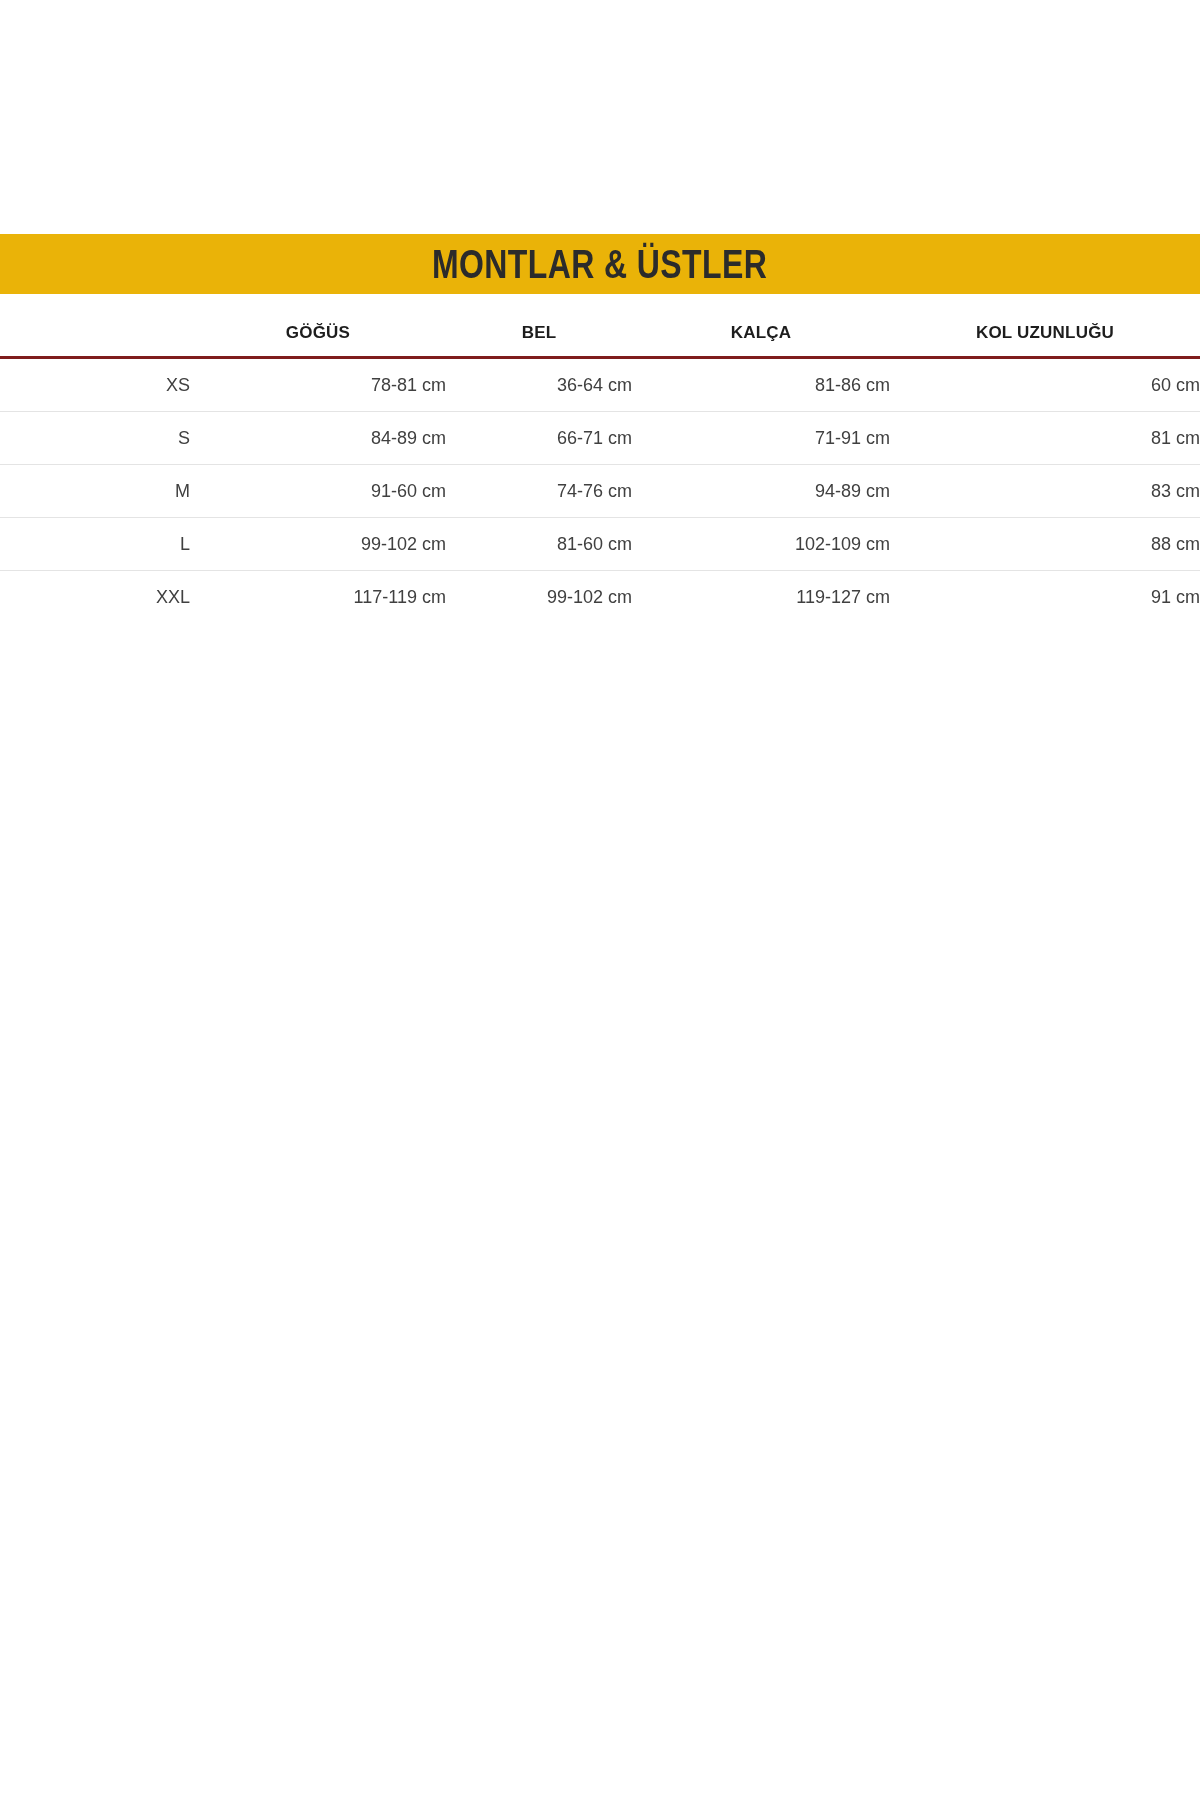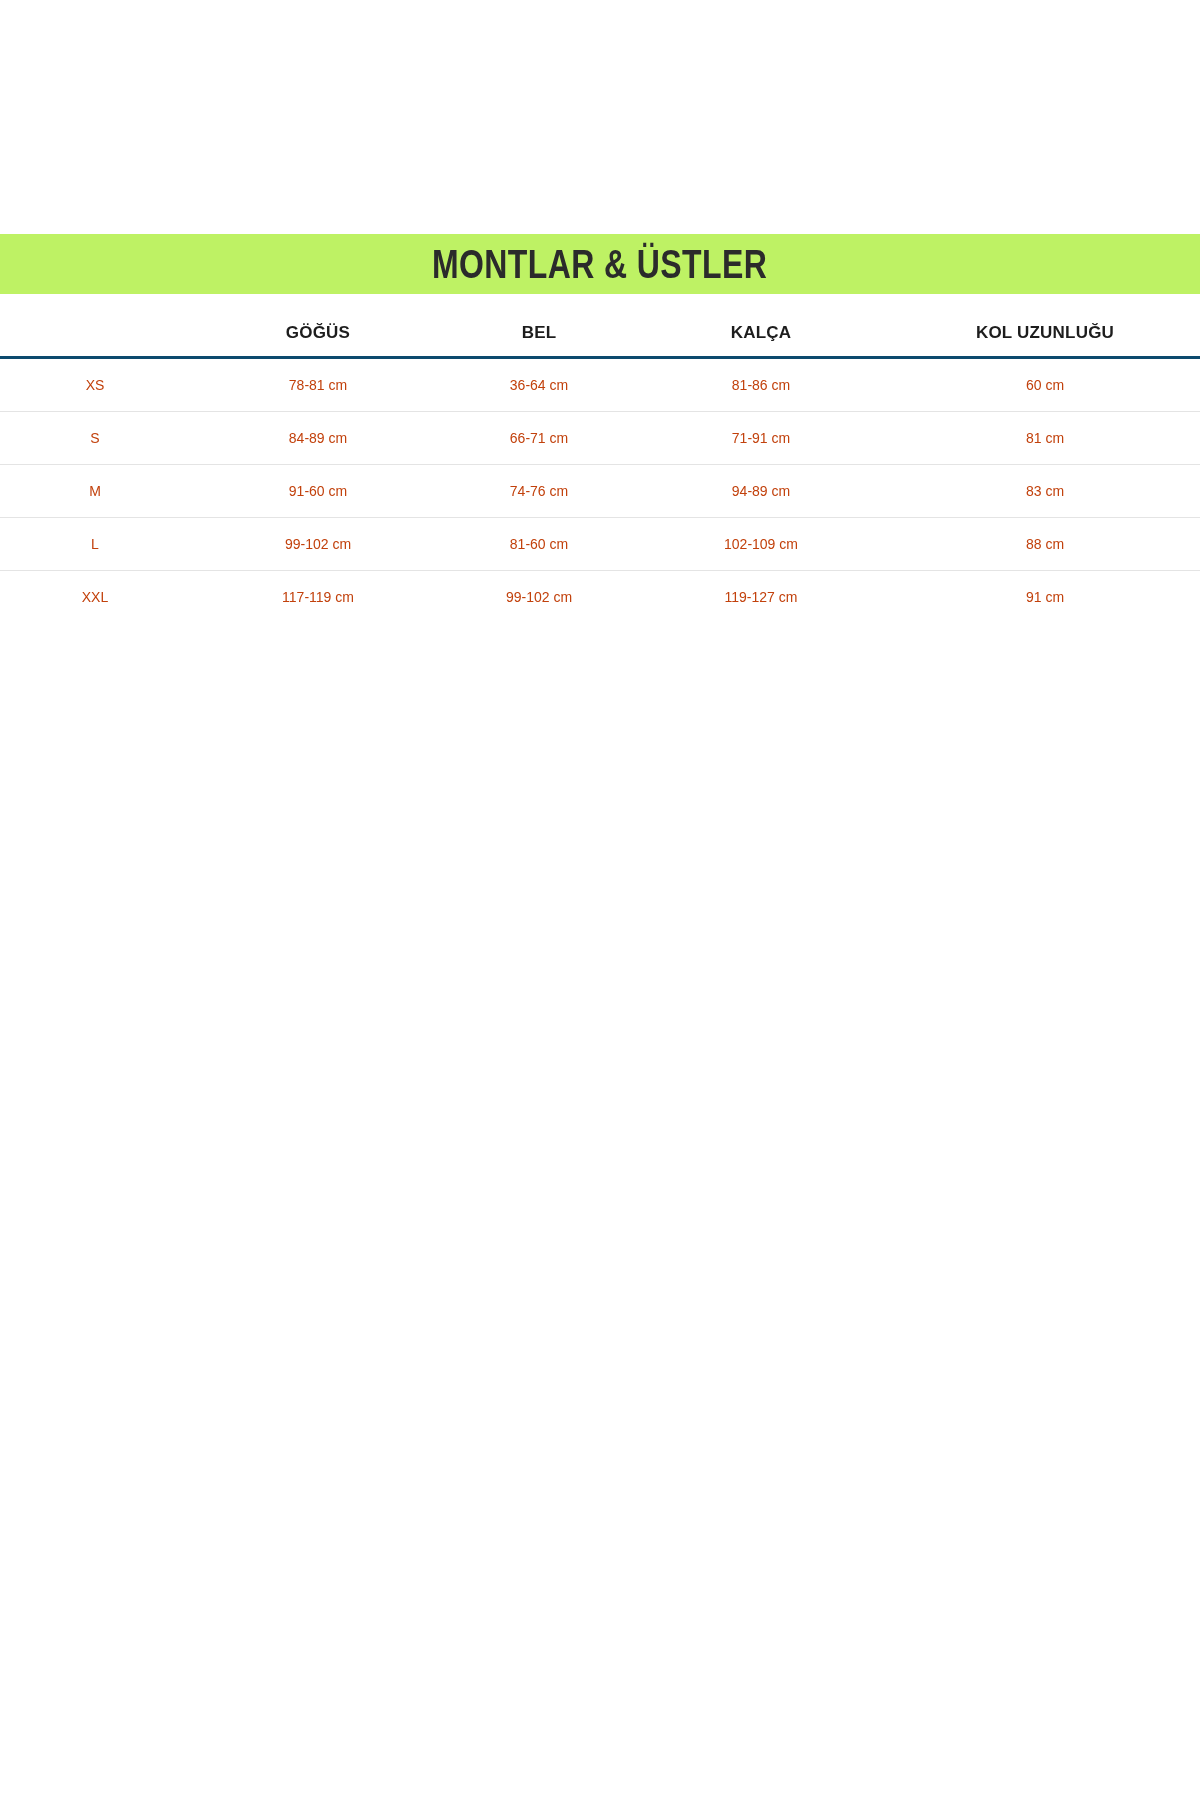--- a/index.html
+++ b/index.html
@@ -15,21 +15,21 @@
     overflow: hidden;
   }
 
   
   .title-band {
     position: absolute;
     top: 234px;
     left: 0;
     width: 1200px;
     height: 60px;
-    background: #bef264;
+    background: #eab308;
     display: flex;
     align-items: center;
     justify-content: center;
   }
   .page-title {
     font-size: 40px;
     font-weight: bold;
     color: #2b2b2b;
     letter-spacing: 0.5px;
     white-space: nowrap;
@@ -56,28 +56,28 @@
     height: 46px;
     font-size: 17px;
     font-weight: bold;
     color: #1d1d1d;
     text-align: center;
     vertical-align: middle;
     padding: 0;
     letter-spacing: 0.2px;
   }
   .size-table thead tr {
-    border-bottom: 3px solid #0c4a6e;
+    border-bottom: 3px solid #7f1d1d;
   }
   .size-table tbody td {
     height: 52px;
-    font-size: 14px;
+    font-size: 18px;
     font-weight: normal;
-    color: #c2410c;
-    text-align: center;
+    color: #404040;
+    text-align: right;
     vertical-align: middle;
     padding: 0;
   }
   .size-table tbody tr {
     border-bottom: 1px solid #e4e4e4;
   }
   .size-table tbody tr:last-child {
     border-bottom: none;
   }
 </style>

